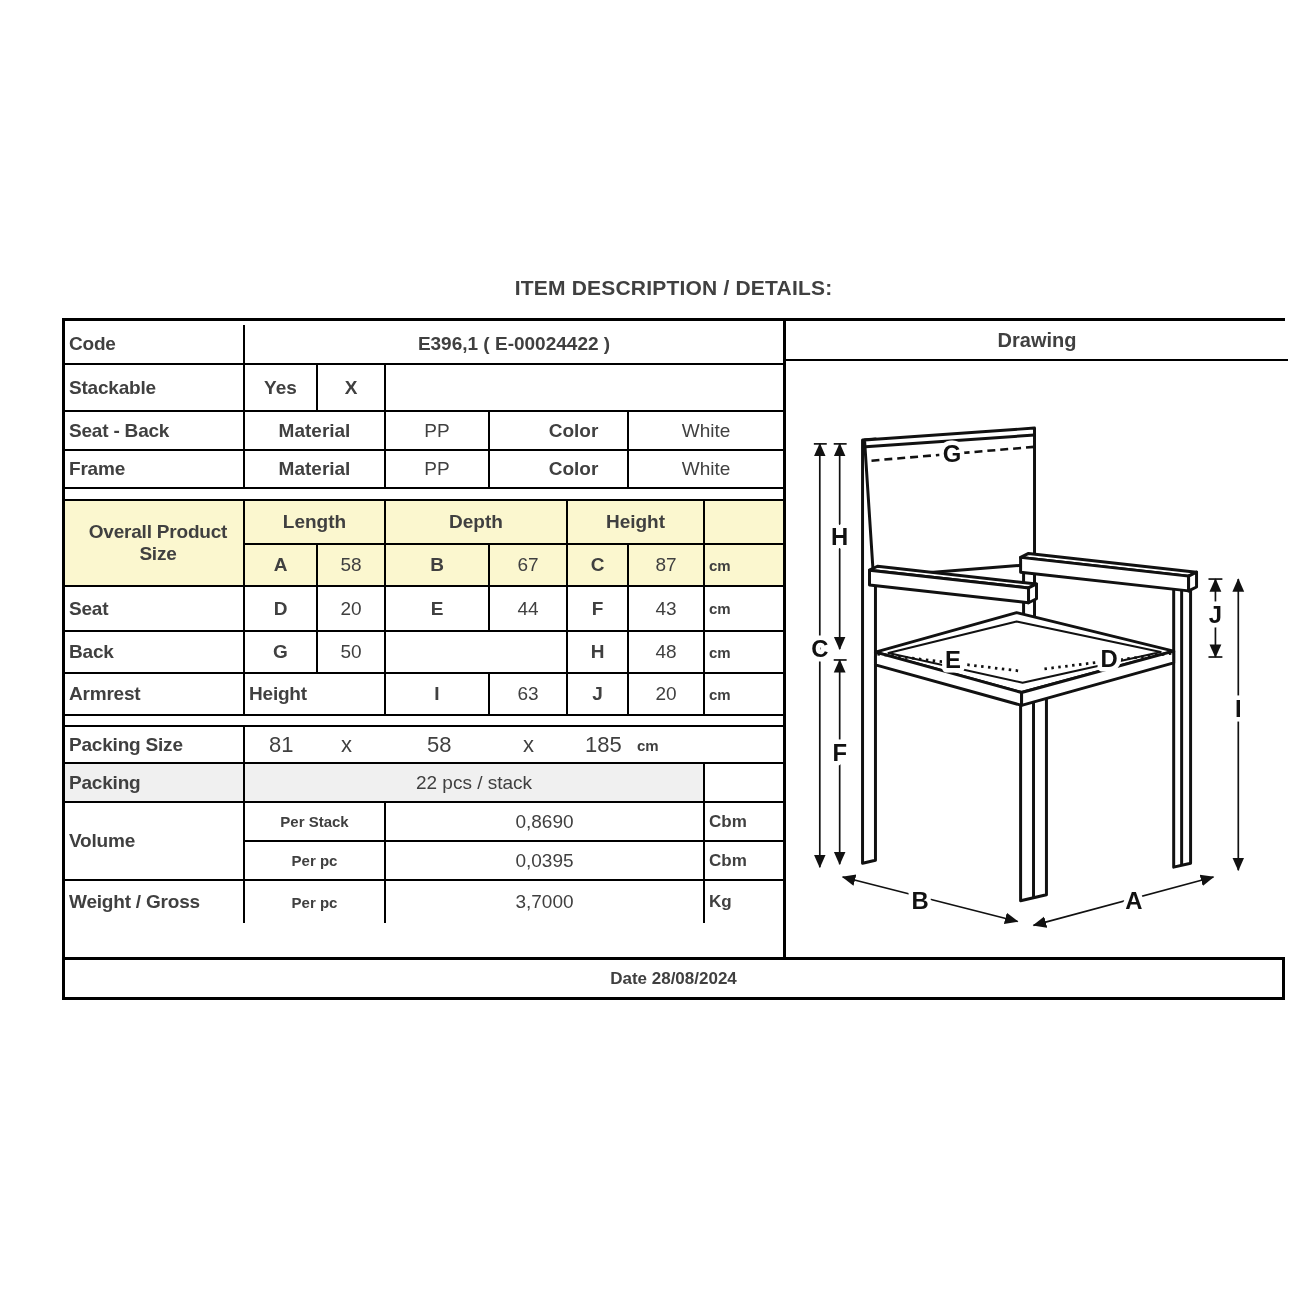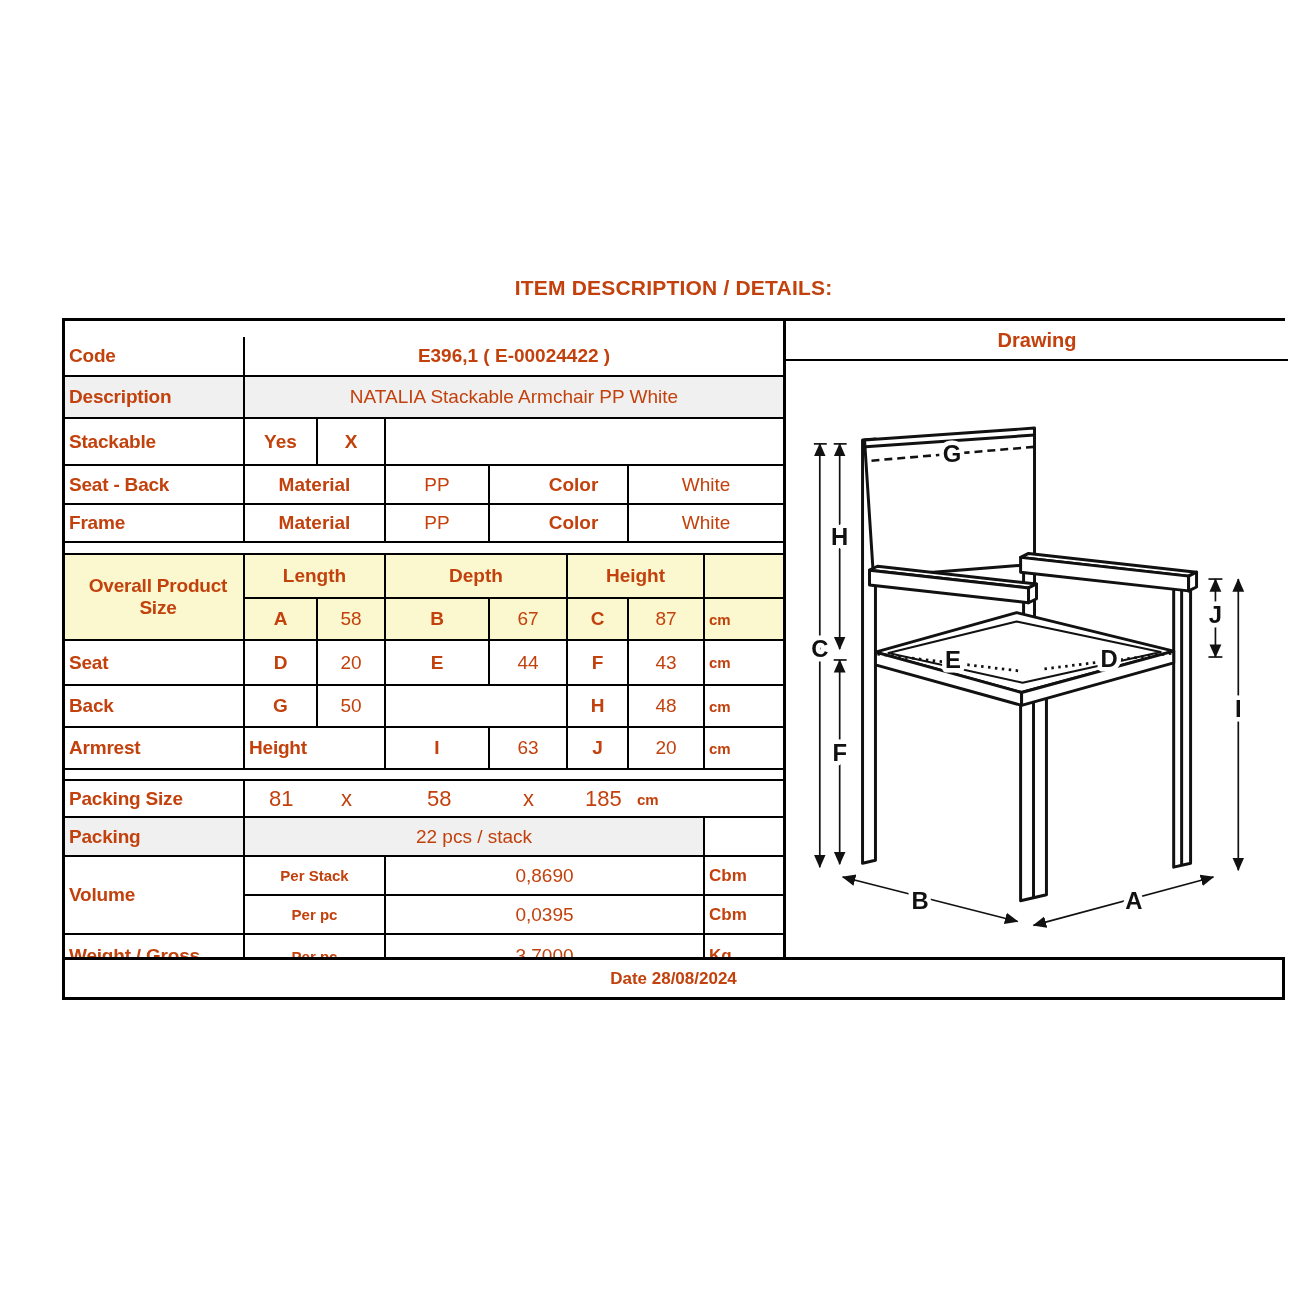--- a/index.html
+++ b/index.html
@@ -1,22 +1,22 @@
 <!DOCTYPE html>
 <html><head>
 <meta charset="utf-8">
 <style>
   html,body{margin:0;padding:0;background:#ffffff;}
   .page{position:relative;width:1300px;height:1300px;background:#fff;overflow:hidden;
-        font-family:"Liberation Sans","DejaVu Sans",sans-serif;color:#c2410c;}
+        font-family:"Liberation Sans","DejaVu Sans",sans-serif;color:#404040;}
   .title{position:absolute;left:62px;top:276px;width:1223px;text-align:center;
          font-size:21px;font-weight:700;letter-spacing:.2px;}
   .sheet{position:absolute;left:62px;top:318px;width:1223px;height:682px;
          border:3px solid #000;box-sizing:border-box;background:#fff;}
-  .left{position:absolute;left:0;top:16px;width:718px;}
+  .left{position:absolute;left:0;top:4px;width:718px;}
   .r{display:flex;box-sizing:border-box;border-bottom:2px solid #000;background:#fff;}
   .r.noline{border-bottom:none;}
   .c{box-sizing:border-box;border-right:2px solid #000;display:flex;align-items:center;
      justify-content:center;overflow:hidden;}
   .c.last{border-right:none;}
   .lab{justify-content:flex-start;padding-left:4px;font-weight:700;font-size:19px;letter-spacing:-.2px;}
   .v{font-size:19px;font-weight:400;}
   .bold{font-weight:700;}
   .sm{font-size:15px;font-weight:700;}
   .unit{justify-content:flex-start;padding-left:4px;font-size:15px;font-weight:700;}
@@ -55,24 +55,20 @@
 
   <div class="sheet">
 
     <div class="left">
 
       <div class="r" style="height:40px">
         <div class="c w180 lab">Code</div>
         <div class="c w538 v bold last">E396,1 ( E-00024422 )</div>
       </div>
 
-      <div class="r" style="height:42px">
-        <div class="c w180 lab gray">Description</div>
-        <div class="c w538 v gray last">NATALIA Stackable Armchair PP White</div>
-      </div>
 
       <div class="r" style="height:47px">
         <div class="c w180 lab">Stackable</div>
         <div class="c w73 v bold">Yes</div>
         <div class="c w68 v bold">X</div>
         <div class="c w397 last"></div>
       </div>
 
       <div class="r" style="height:39px">
         <div class="c w180 lab">Seat - Back</div>

